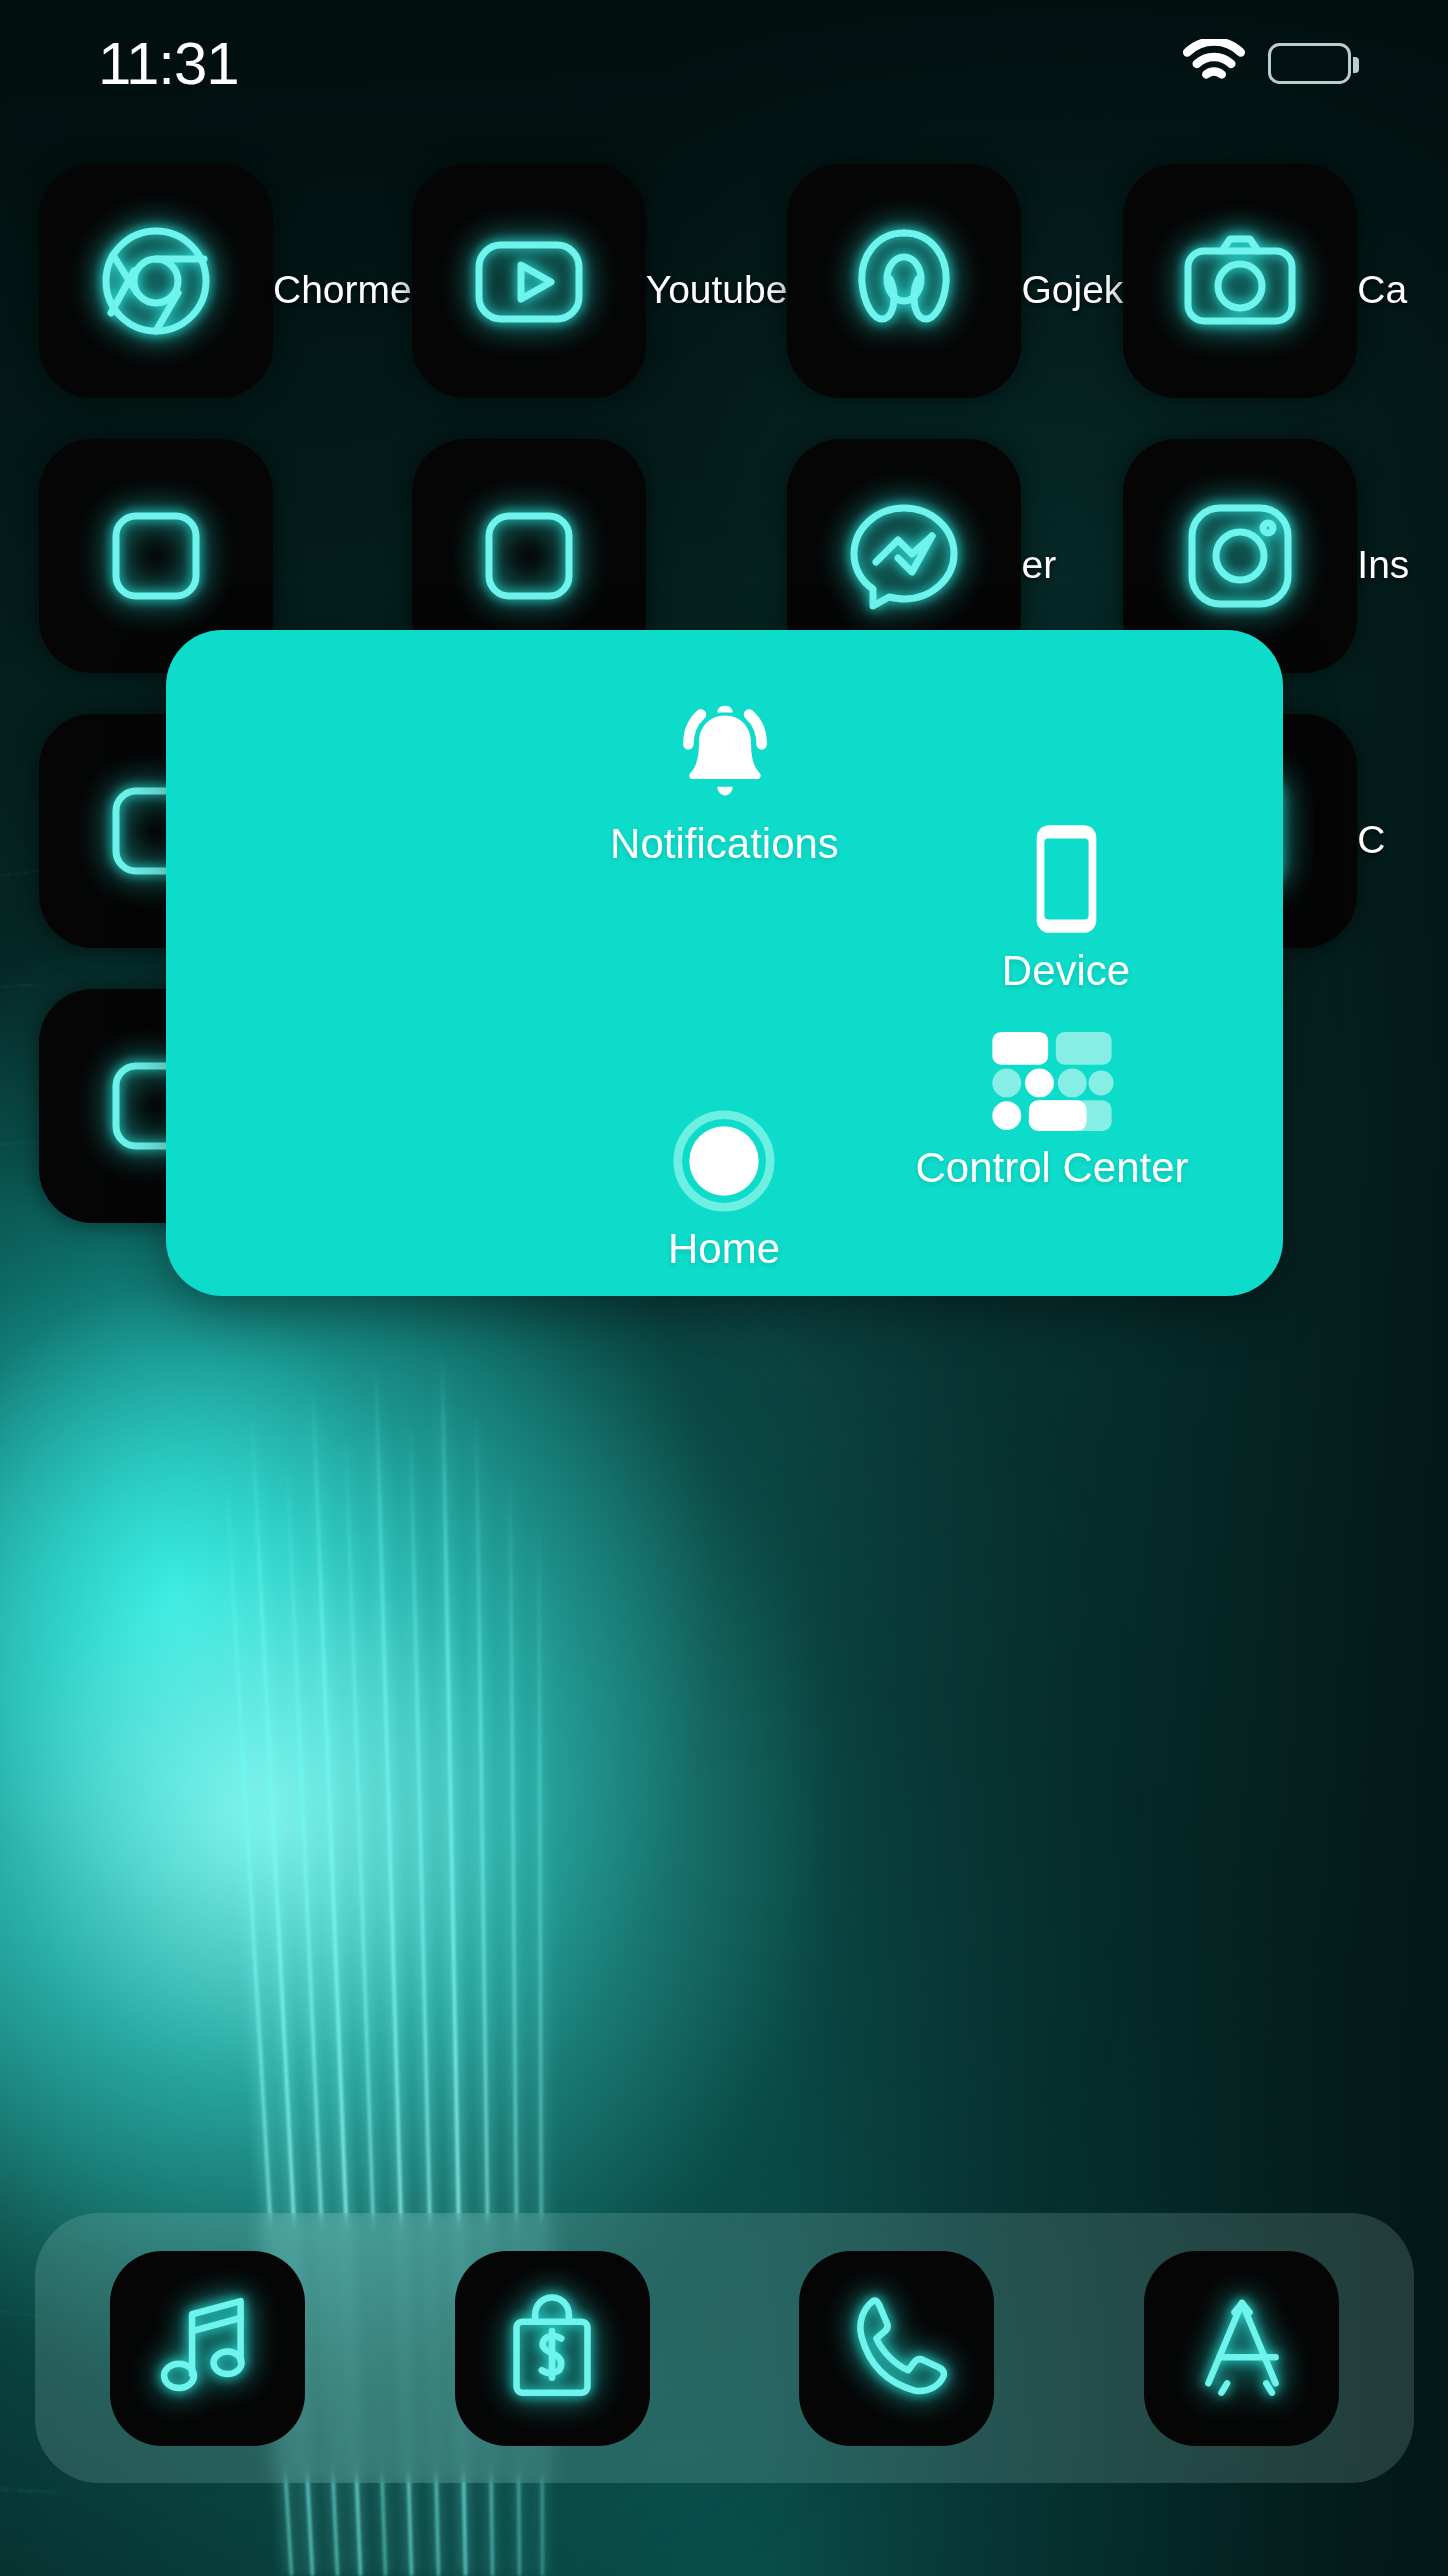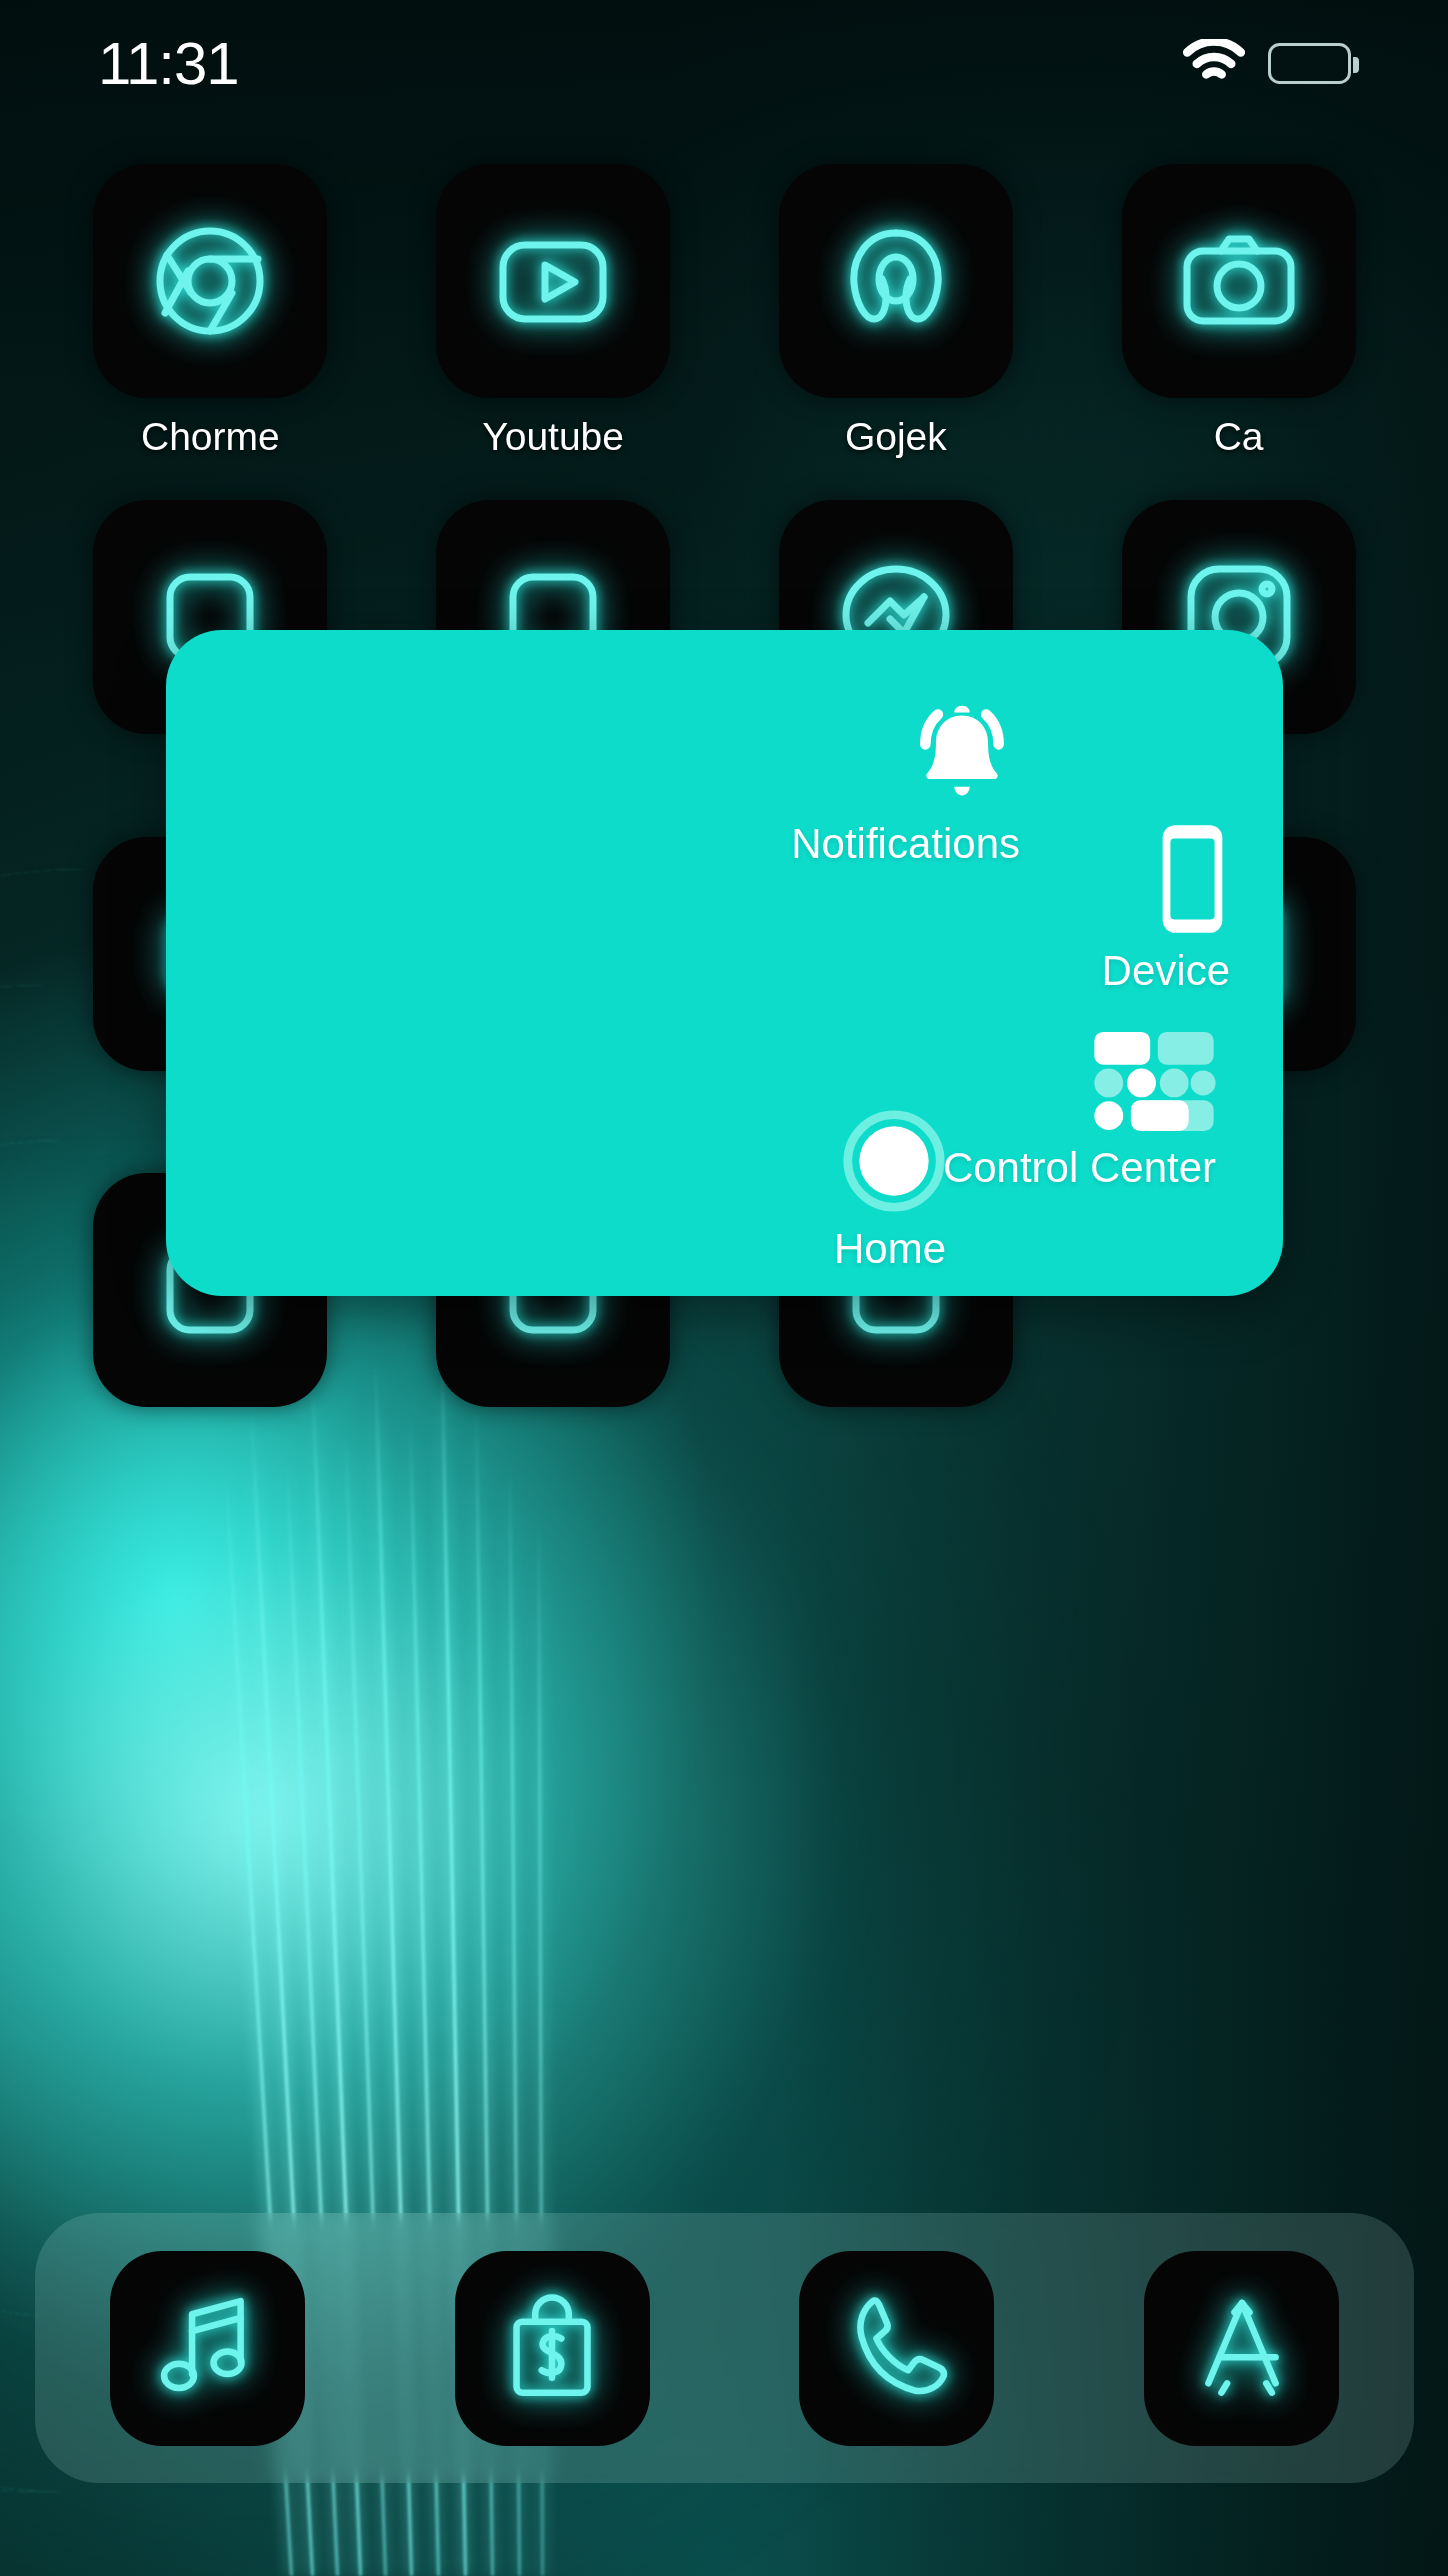--- a/index.html
+++ b/index.html
@@ -65,21 +65,21 @@
     width:5.8px; height:15.5px; background:#b9cfcd; border-radius:0 3.9px 3.9px 0;
   }
   .battery .fill { width:100%; height:100%; background:#fff; border-radius:4.8px; }
 
   
   #homegrid {
     position:absolute; left:0; top:164px; width:100%;
     display:grid; grid-template-columns:repeat(4,1fr);
     row-gap:41px; padding:0 39px; z-index:3;
   }
-  .app { display:flex; flex-direction:column; align-items:center; }
+  .app { display:flex; flex-direction:row; align-items:center; }
   .app-tile {
     width:234px; height:234px; border-radius:54px; background:#050505;
     display:flex; align-items:center; justify-content:center;
     box-shadow:0 0 25px rgba(0,0,0,.55);
   }
   .app-label {
     margin-top:17.4px; color:#fff; font-size:39px; font-weight:400;
     text-shadow:0 1.9px 5.8px rgba(0,0,0,.8); white-space:nowrap;
   }
   .neon { filter:drop-shadow(0 0 5.8px #32e9e0) drop-shadow(0 0 15.5px #1fd3ca); }
@@ -108,21 +108,21 @@
   #assistive-inner {
     position:absolute; left:0; top:0; width:1117px; height:415px;
   }
   .panel {
     position:absolute; left:0; top:0; width:1117px; height:666px;
     background:#0ddccb; border-radius:56px;
     box-shadow:0 15.5px 52px rgba(0,0,0,.38);
   }
   .panel-item {
     position:absolute; display:flex; flex-direction:column;
-    align-items:flex-end; justify-content:flex-start;
+    align-items:center; justify-content:flex-start;
   }
   .pi-icon { display:flex; align-items:center; justify-content:center; }
   .pi-label {
     margin-top:13.5px; color:#fff; font-size:42px; line-height:1.07;
     text-align:center; text-shadow:0 1.9px 4.8px rgba(0,0,0,.14);
   }
   .wht { fill:#fff; }
 </style>
 </head>
 <body>

